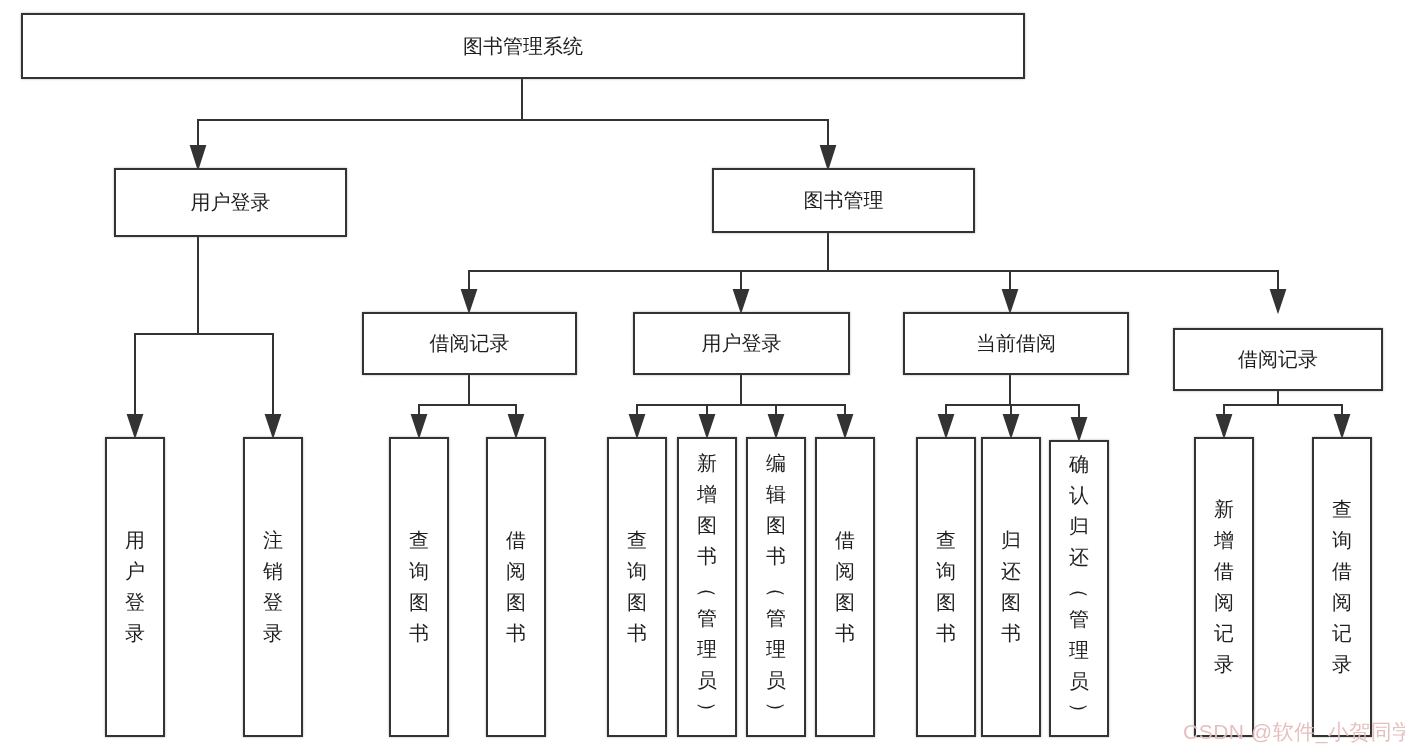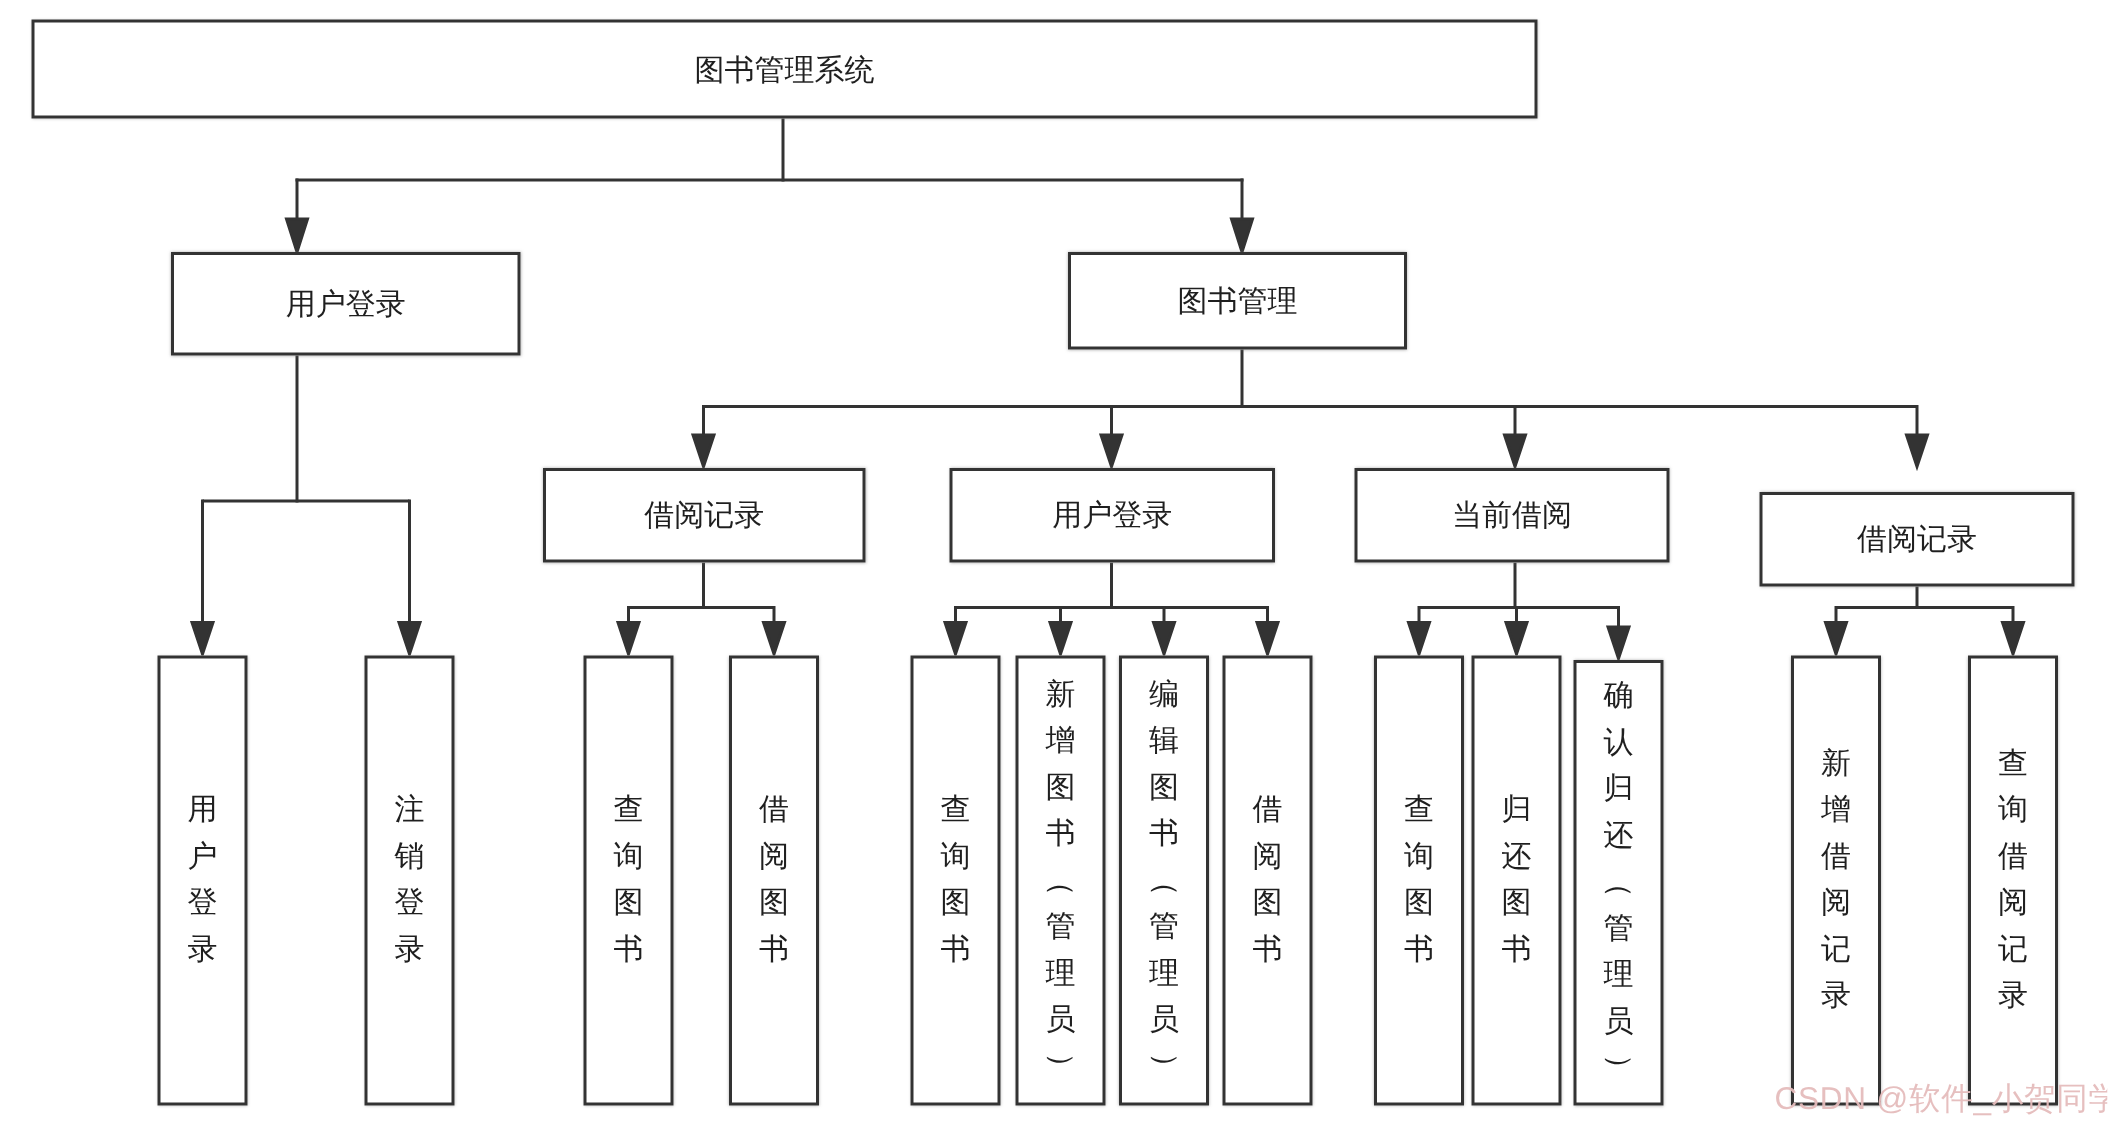--- a/index.html
+++ b/index.html
@@ -86,25 +86,25 @@
       <line x1="1224" y1="404" x2="1224" y2="420"></line>
       <polygon points="1217,415 1231,415 1224,436"></polygon>
       <line x1="1342" y1="404" x2="1342" y2="420"></line>
       <polygon points="1335,415 1349,415 1342,436"></polygon>
     </g>
   </svg>
 
   <div class="box" style="left:21px;top:13px;width:1004px;height:66px;">图书管理系统</div>
 
   <div class="box" style="left:82px;top:168px;width:233px;height:69px;margin-left:32px;">用户登录</div>
-  <div class="box" style="left:712px;top:168px;width:226px;height:65px;">图书管理</div>
+  <div class="box" style="left:712px;top:168px;width:263px;height:65px;">图书管理</div>
 
   <div class="box" style="left:362px;top:312px;width:215px;height:63px;">借阅记录</div>
   <div class="box" style="left:633px;top:312px;width:217px;height:63px;">用户登录</div>
-  <div class="box" style="left:903px;top:312px;width:210px;height:63px;">当前借阅</div>
+  <div class="box" style="left:903px;top:312px;width:226px;height:63px;">当前借阅</div>
   <div class="box" style="left:1173px;top:328px;width:210px;height:63px;">借阅记录</div>
 
   <div class="box vbox" style="left:105px;top:437px;width:60px;height:300px;">
       <span class="vchar">用</span>
       <span class="vchar">户</span>
       <span class="vchar">登</span>
       <span class="vchar">录</span>
     </div>
   <div class="box vbox" style="left:243px;top:437px;width:60px;height:300px;">
       <span class="vchar">注</span>

